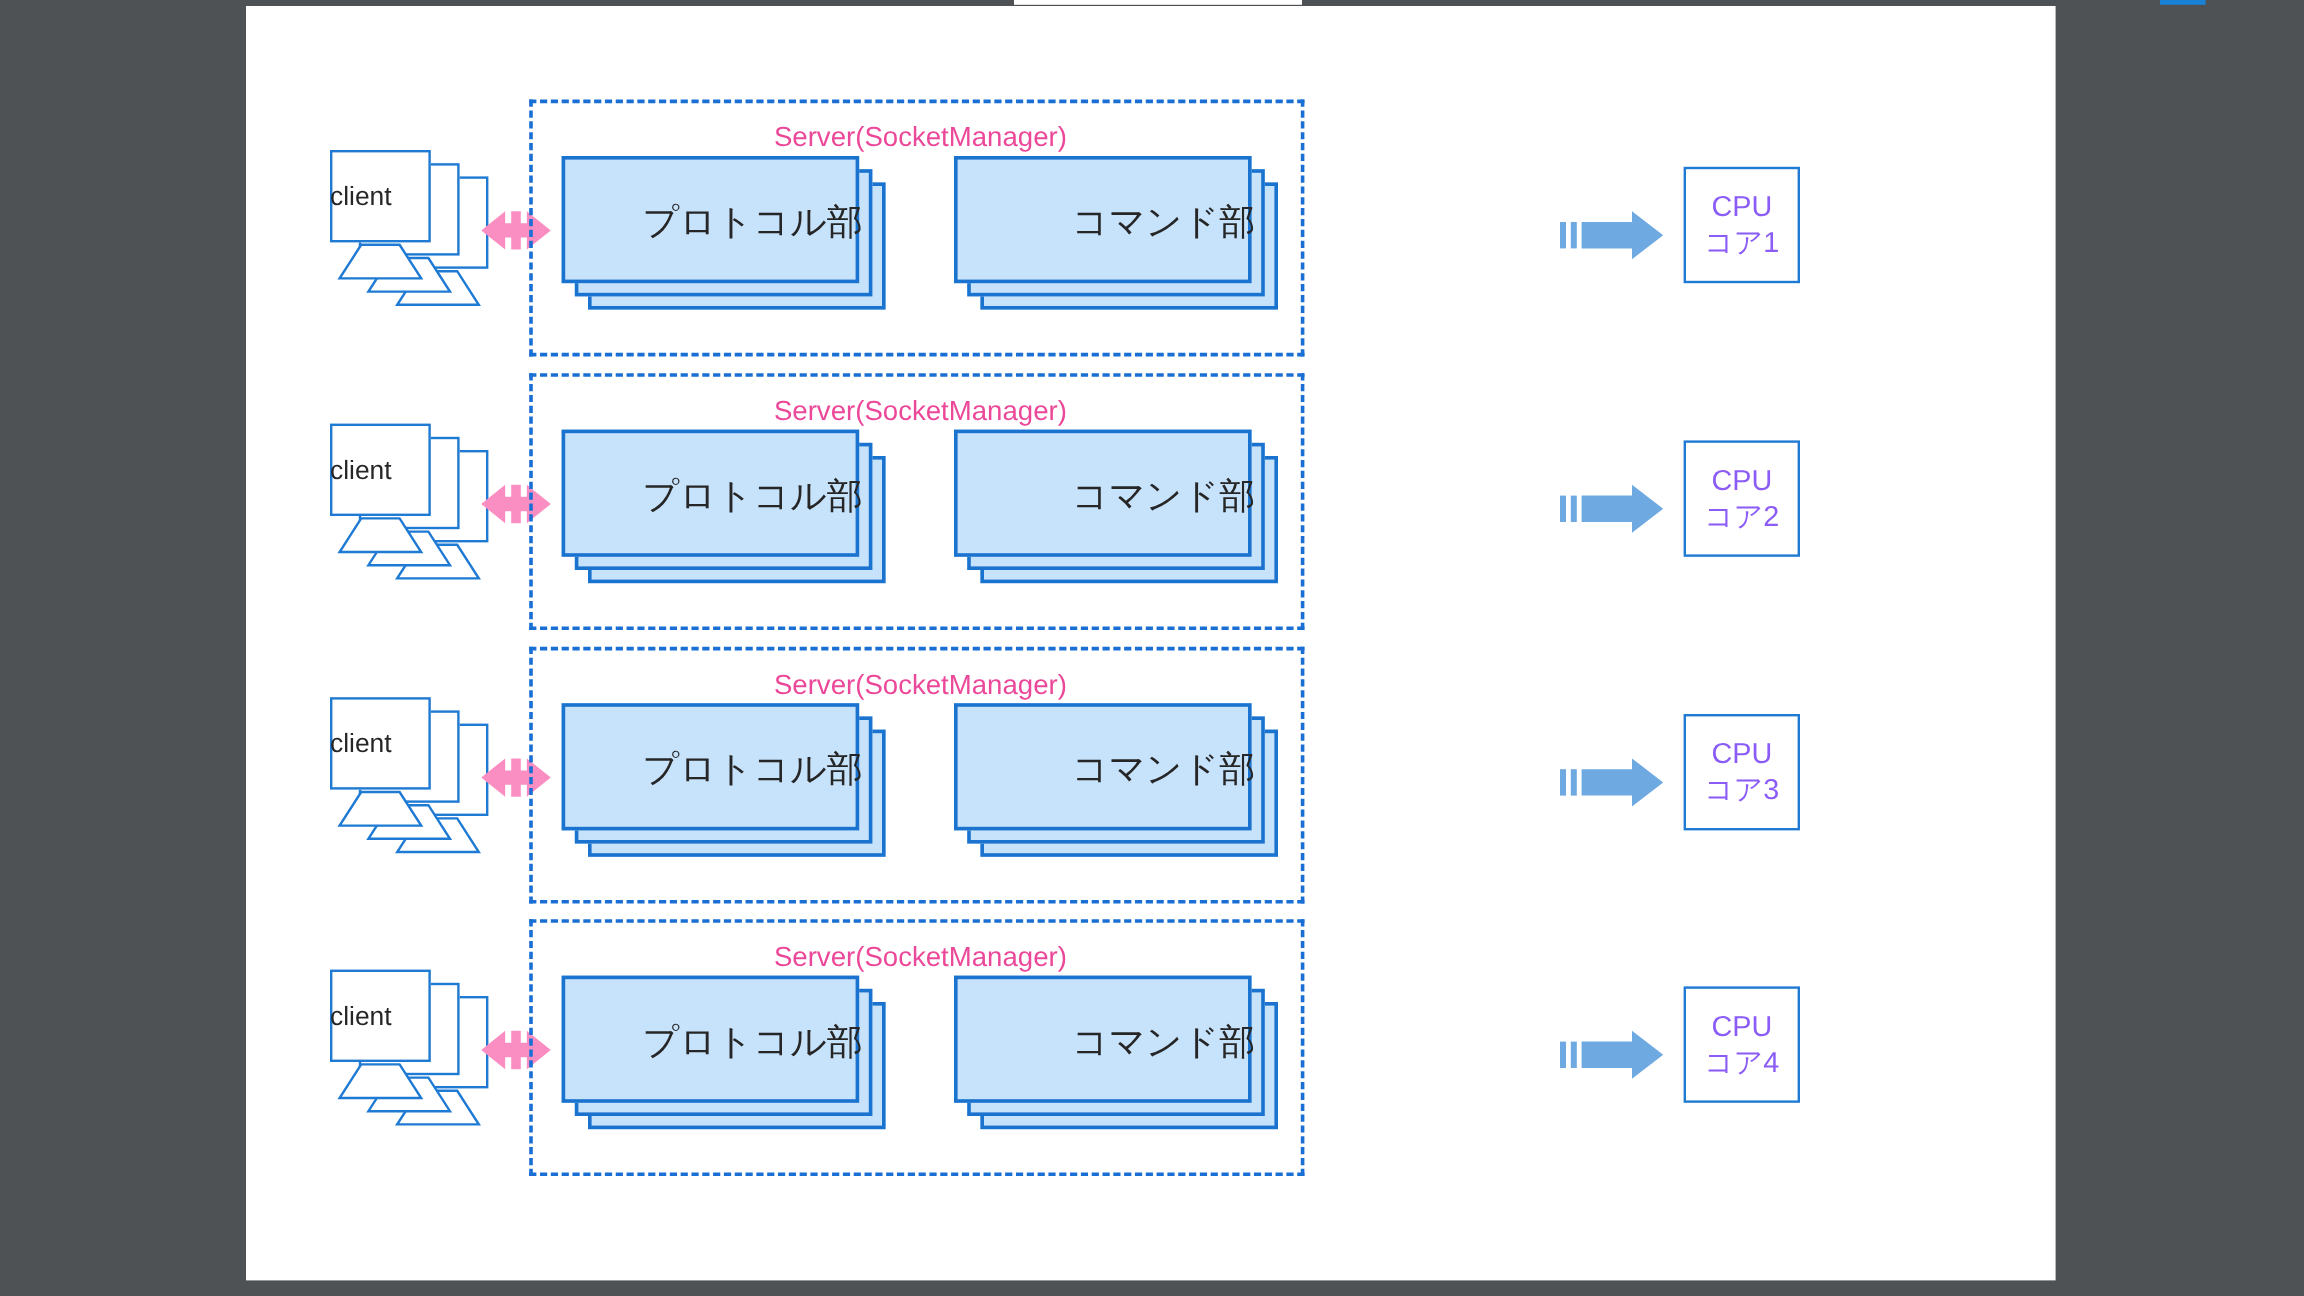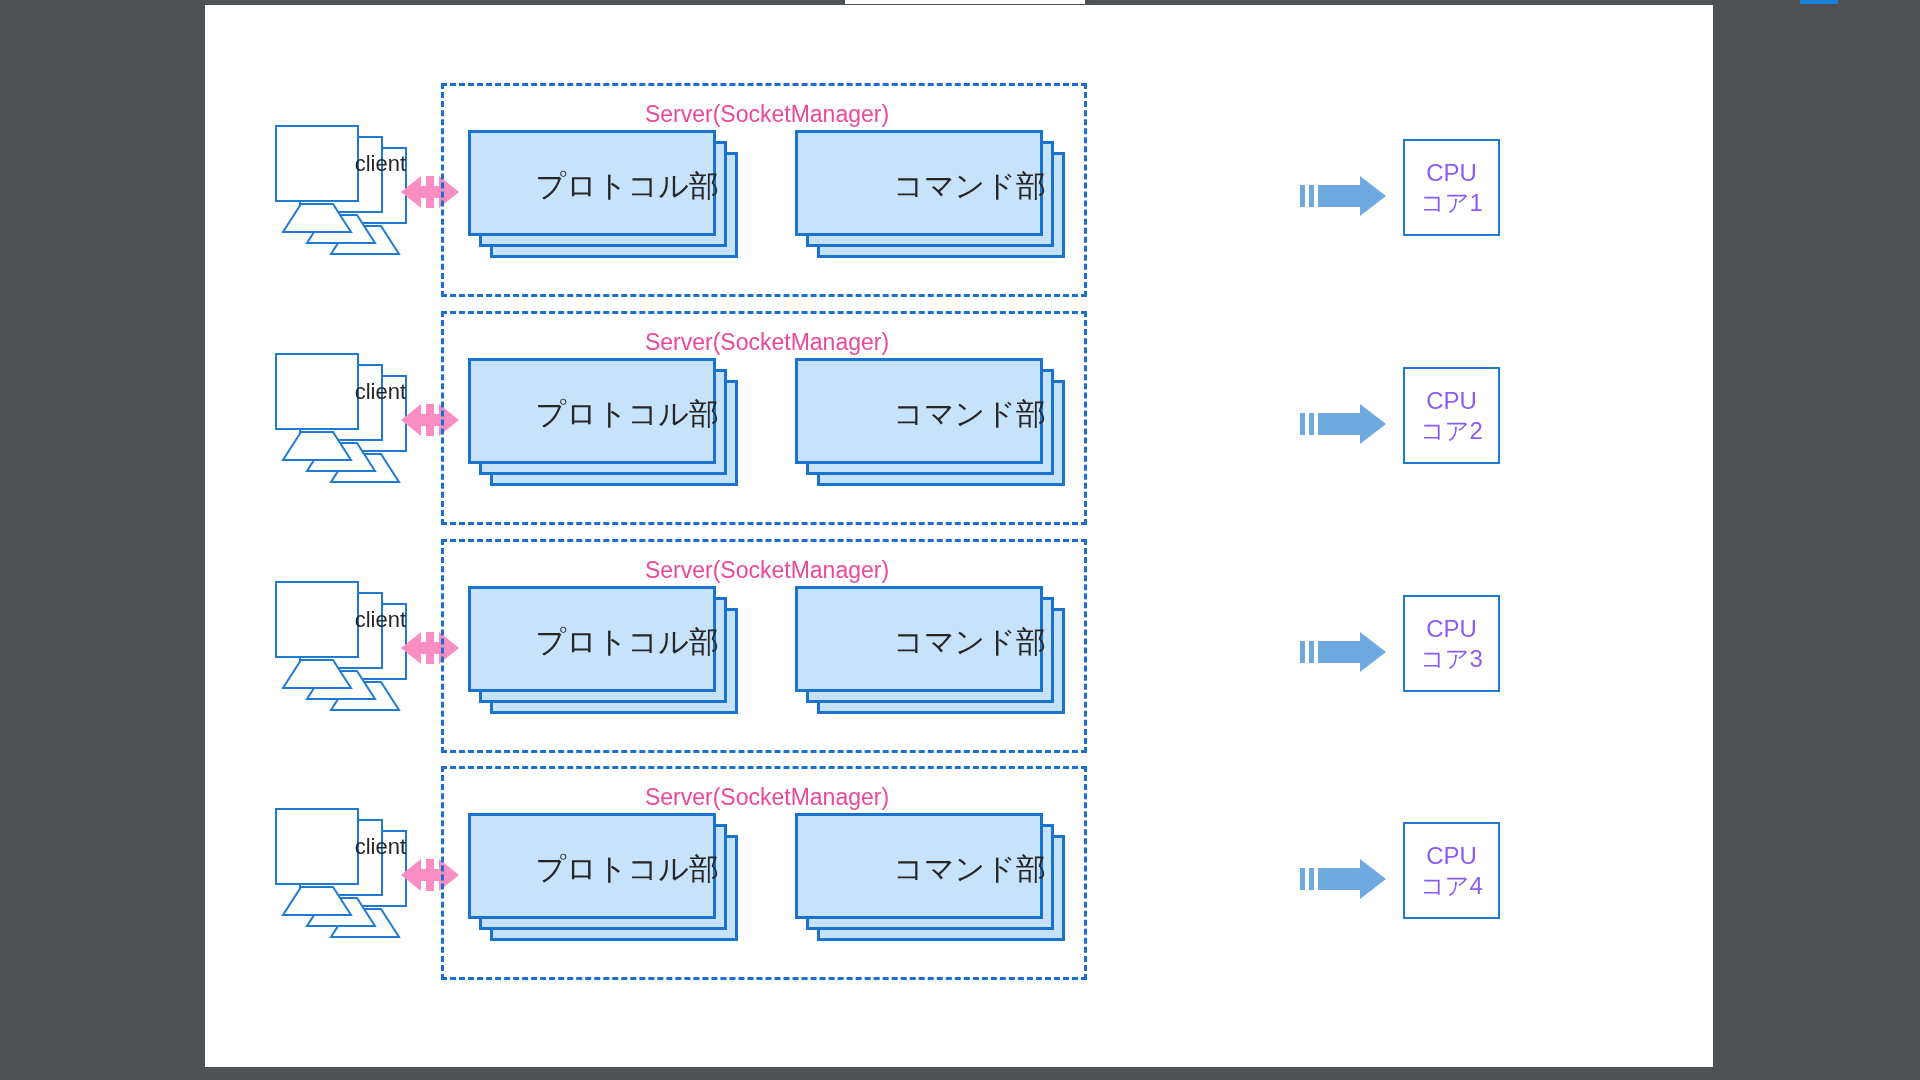--- a/index.html
+++ b/index.html
@@ -76,24 +76,23 @@
     position: absolute;
     width: 0;
     height: 0;
   }
   .mon-stand svg { display: block; }
   .mon-label {
     position: absolute;
     width: 84px;
     height: 77px;
     line-height: 77px;
-    text-align: right;
+    text-align: left;
     font-size: 22px;
     color: #262626;
-    padding-left: 47px;
   }
 
   
   .pink-arrow {
     position: absolute;
     top: 89px;
     left: 196px;
     width: 58px;
     height: 40px;
   }

